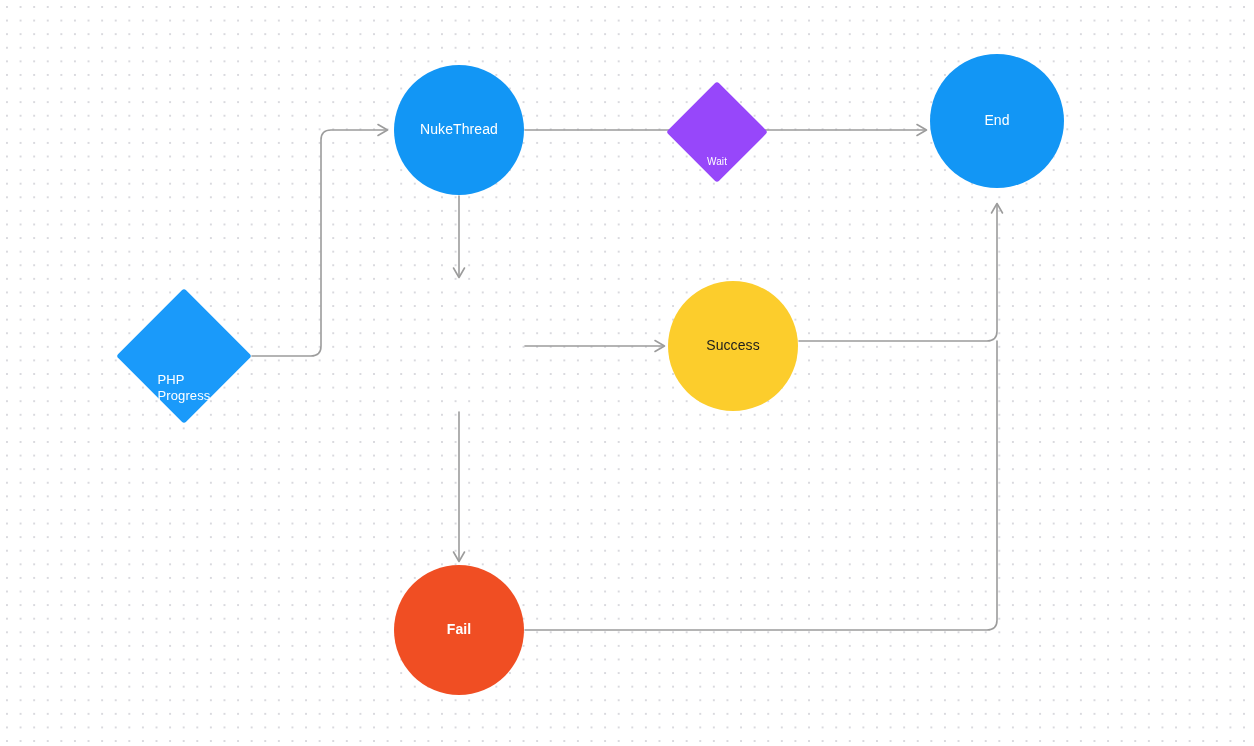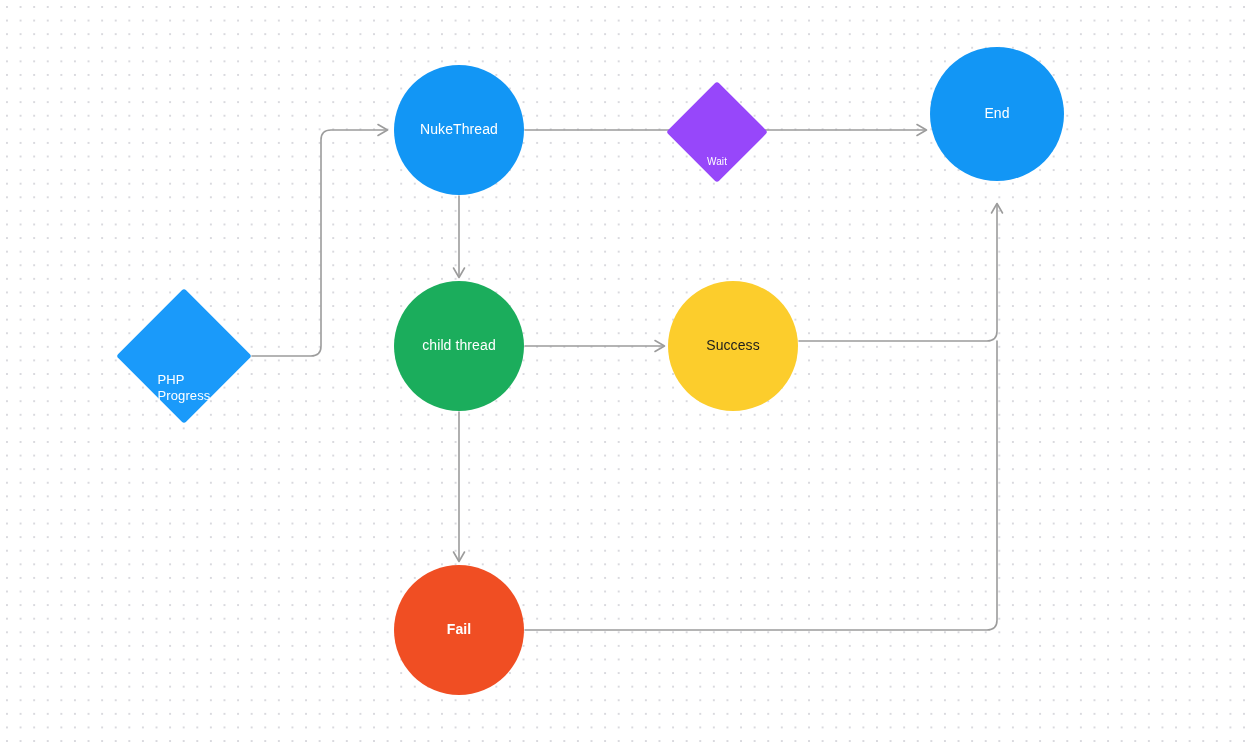--- a/index.html
+++ b/index.html
@@ -106,27 +106,24 @@
 
   <div class="node circle" style="left:394px; top:65px; width:130px; height:130px; background:#1296f5;justify-content:center;">
     <span class="node-label" style="color:#ffffff; font-size:14px;">NukeThread</span>
   </div>
 
   <div class="diamond-wrap" style="left:681px; top:96px; width:72px; height:72px;">
     <div class="diamond-shape" style="background:#9747fa;"></div>
     <span class="node-label" style="color:#ffffff; font-size:10px;">Wait</span>
   </div>
 
-  <div class="node circle" style="left:930px; top:47px; width:134px; height:134px; background:#1296f5;justify-content:center;">
+  <div class="node circle" style="left:930px; top:54px; width:134px; height:134px; background:#1296f5;justify-content:center;">
     <span class="node-label" style="color:#ffffff; font-size:14px;">End</span>
   </div>
 
-  <div class="node circle" style="left:394px; top:281px; width:130px; height:130px; background:#1bad5c;">
-    <span class="node-label" style="color:#ffffff; font-size:14px;">child thread</span>
-  </div>
 
   <div class="node circle" style="left:668px; top:281px; width:130px; height:130px; background:#fccd2c;">
     <span class="node-label" style="color:#1d1d1d; font-size:14px;">Success</span>
   </div>
 
   <div class="node circle" style="left:394px; top:565px; width:130px; height:130px; background:#f04e23;">
     <span class="node-label" style="color:#ffffff; font-size:14px;font-weight:bold;">Fail</span>
   </div>
 
 </div>

